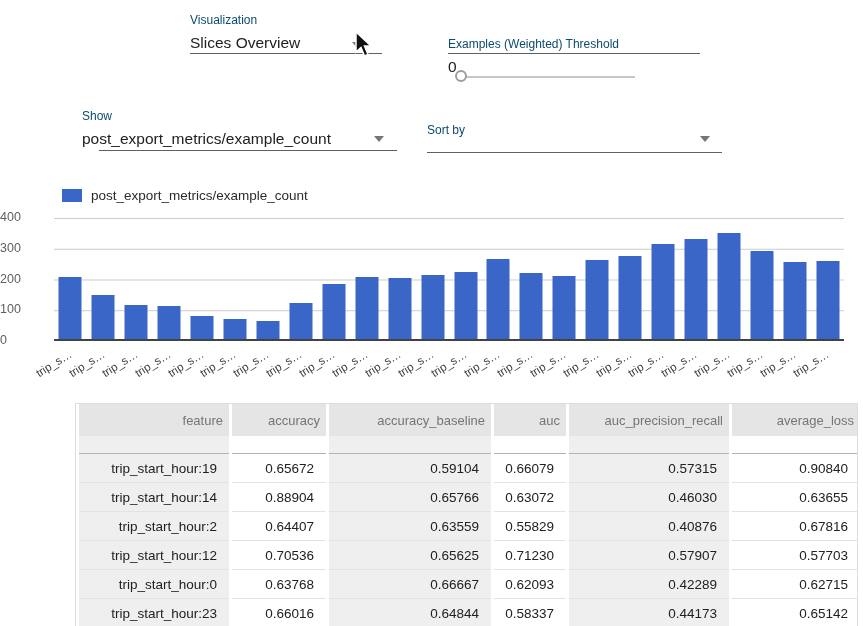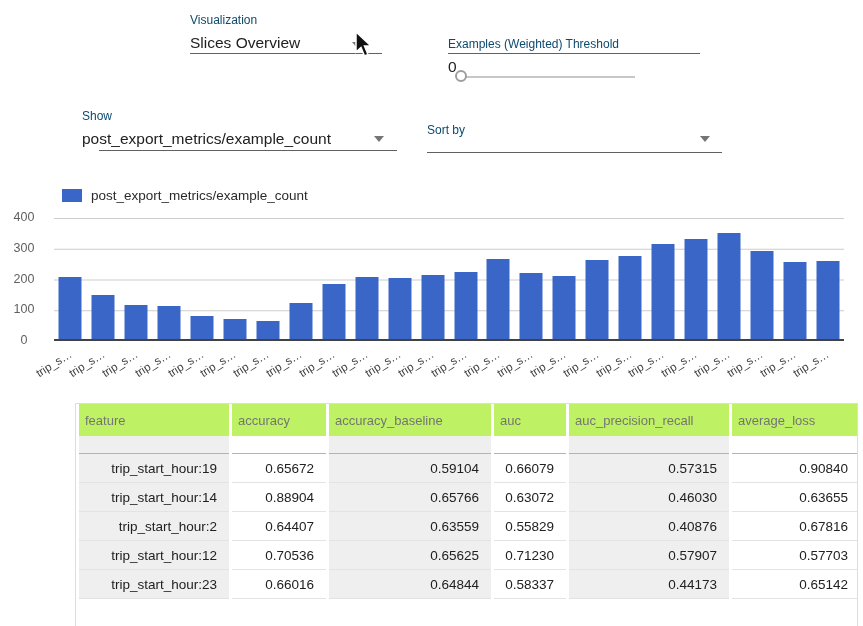--- a/index.html
+++ b/index.html
@@ -46,36 +46,36 @@
 
   #plot   { left:54px; top:218px; width:790px; height:123px;
             border-bottom:2px solid #424242;
             background-image:linear-gradient(#cccccc 1px, transparent 1px);
             background-size:100% 30.75px;
             display:flex; }
   .bar-cell { flex:1; position:relative; }
   .bar      { position:absolute; bottom:0; left:50%; transform:translateX(-50%); width:23px; }
 
   #yticks { left:0; top:218px; width:48px; height:123px; }
-  .ytick  { position:absolute; right:0; width:48px; text-align:center;
+  .ytick  { position:absolute; right:0; width:48px; text-align:left;
             font-size:12.5px; color:#5f5f5f; }
 
   #xlabels { left:54px; top:344px; width:790px; height:46px; display:flex; }
   .xlabel-cell { flex:1; position:relative; }
   .xlabel { position:absolute; right:50%; top:3px; white-space:nowrap;
             font-size:11.5px; color:#3f3f3f;
             transform:rotate(-32deg); transform-origin:100% 50%; }
 
   
   #table-wrap { left:75px; top:403px; width:783px; height:223px; overflow:hidden;
                 border:1px solid #ddd; border-bottom:none; background:#fff; }
   table { border-collapse:separate; border-spacing:3px 0; width:100%; table-layout:fixed; }
   col.striped { background:#efefef; }
-  th { font-size:13px; font-weight:normal; color:#757575; text-align:left;
-       height:32px; background:#bef264; padding:0 6px; }
+  th { font-size:13px; font-weight:normal; color:#757575; text-align:right;
+       height:32px; background:#e5e5e5; padding:0 6px; }
   td { font-size:13.5px; color:#212121; text-align:right; padding:0 12px 0 4px;
        height:29px; border-bottom:1px solid #e3e3e3; white-space:nowrap; overflow:hidden; }
   tr.filter-row td { height:18px; border-bottom:1px solid #b3b3b3; }
 </style>
 </head>
 <body>
 
 <div class="abs" id="viz-field">
   <div class="field-label">Visualization</div>
   <div class="field-value">Slices Overview</div>
@@ -327,20 +327,28 @@
       </tr>
       <tr>
         <td>trip_start_hour:12</td>
         <td>0.70536</td>
         <td>0.65625</td>
         <td>0.71230</td>
         <td>0.57907</td>
         <td>0.57703</td>
       </tr>
       <tr>
+        <td>trip_start_hour:0</td>
+        <td>0.63768</td>
+        <td>0.66667</td>
+        <td>0.62093</td>
+        <td>0.42289</td>
+        <td>0.62715</td>
+      </tr>
+      <tr>
         <td>trip_start_hour:23</td>
         <td>0.66016</td>
         <td>0.64844</td>
         <td>0.58337</td>
         <td>0.44173</td>
         <td>0.65142</td>
       </tr>
     </tbody>
   </table>
 </div>

